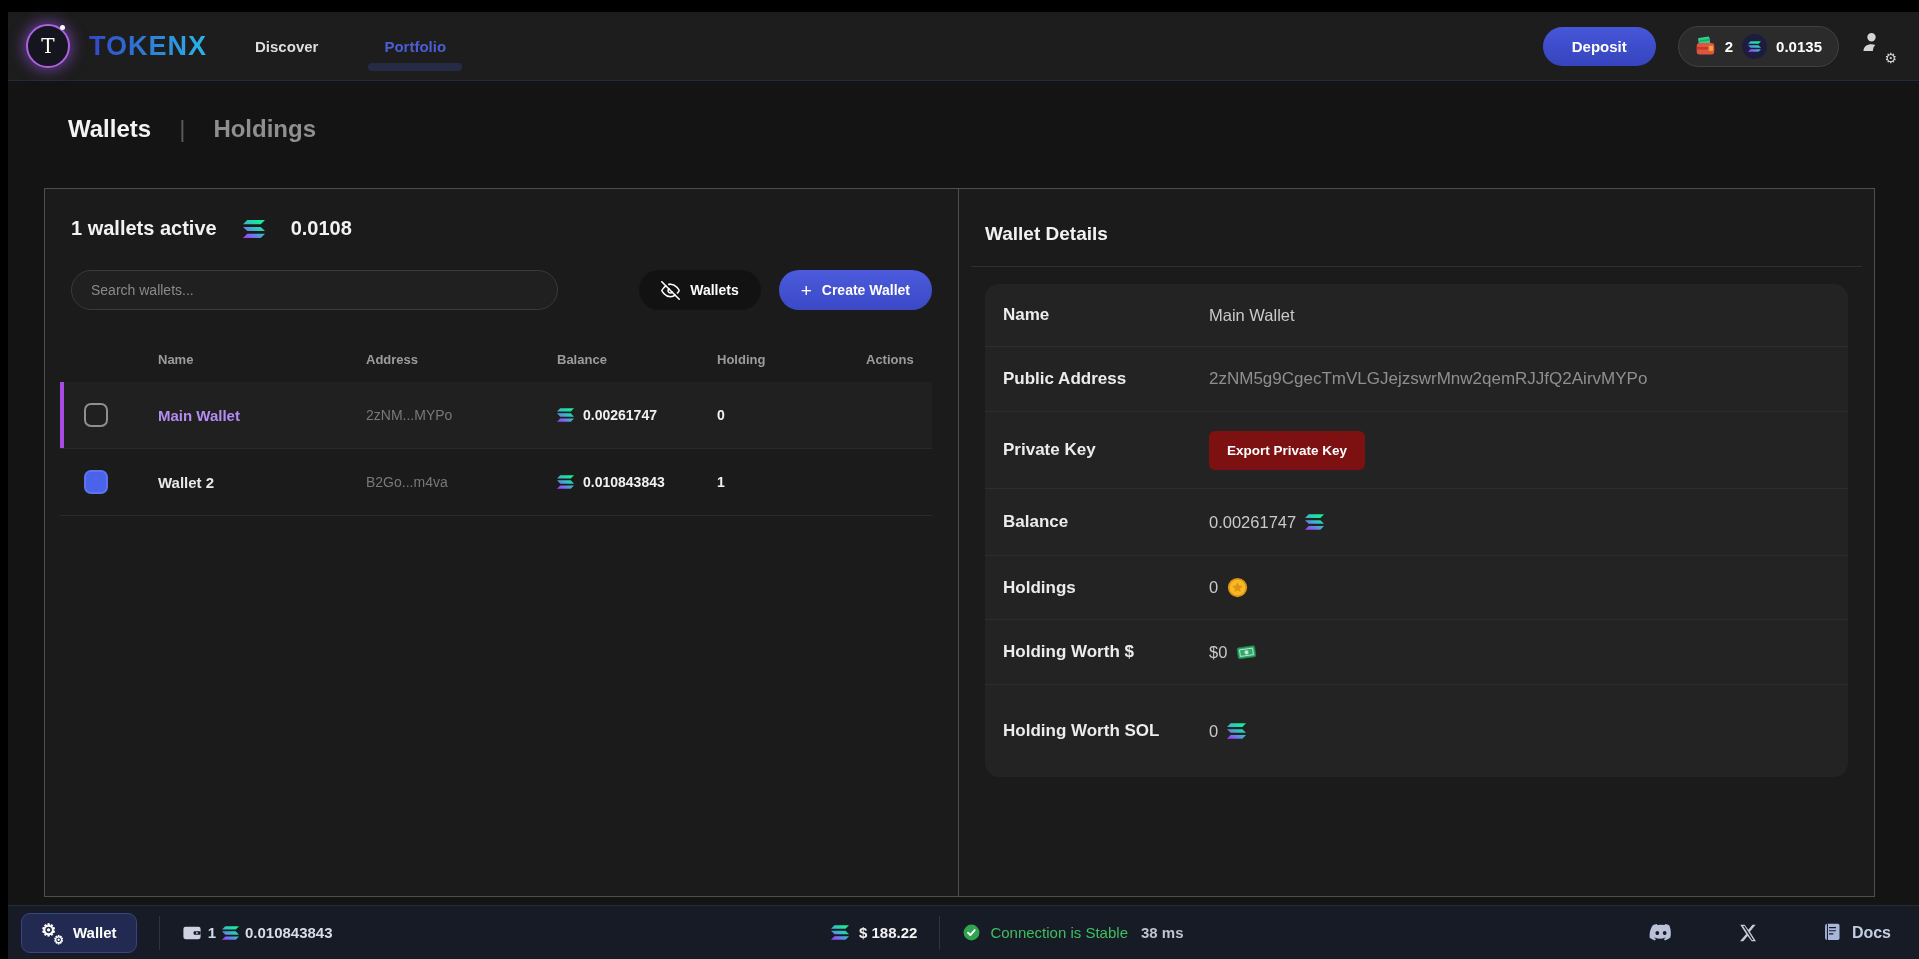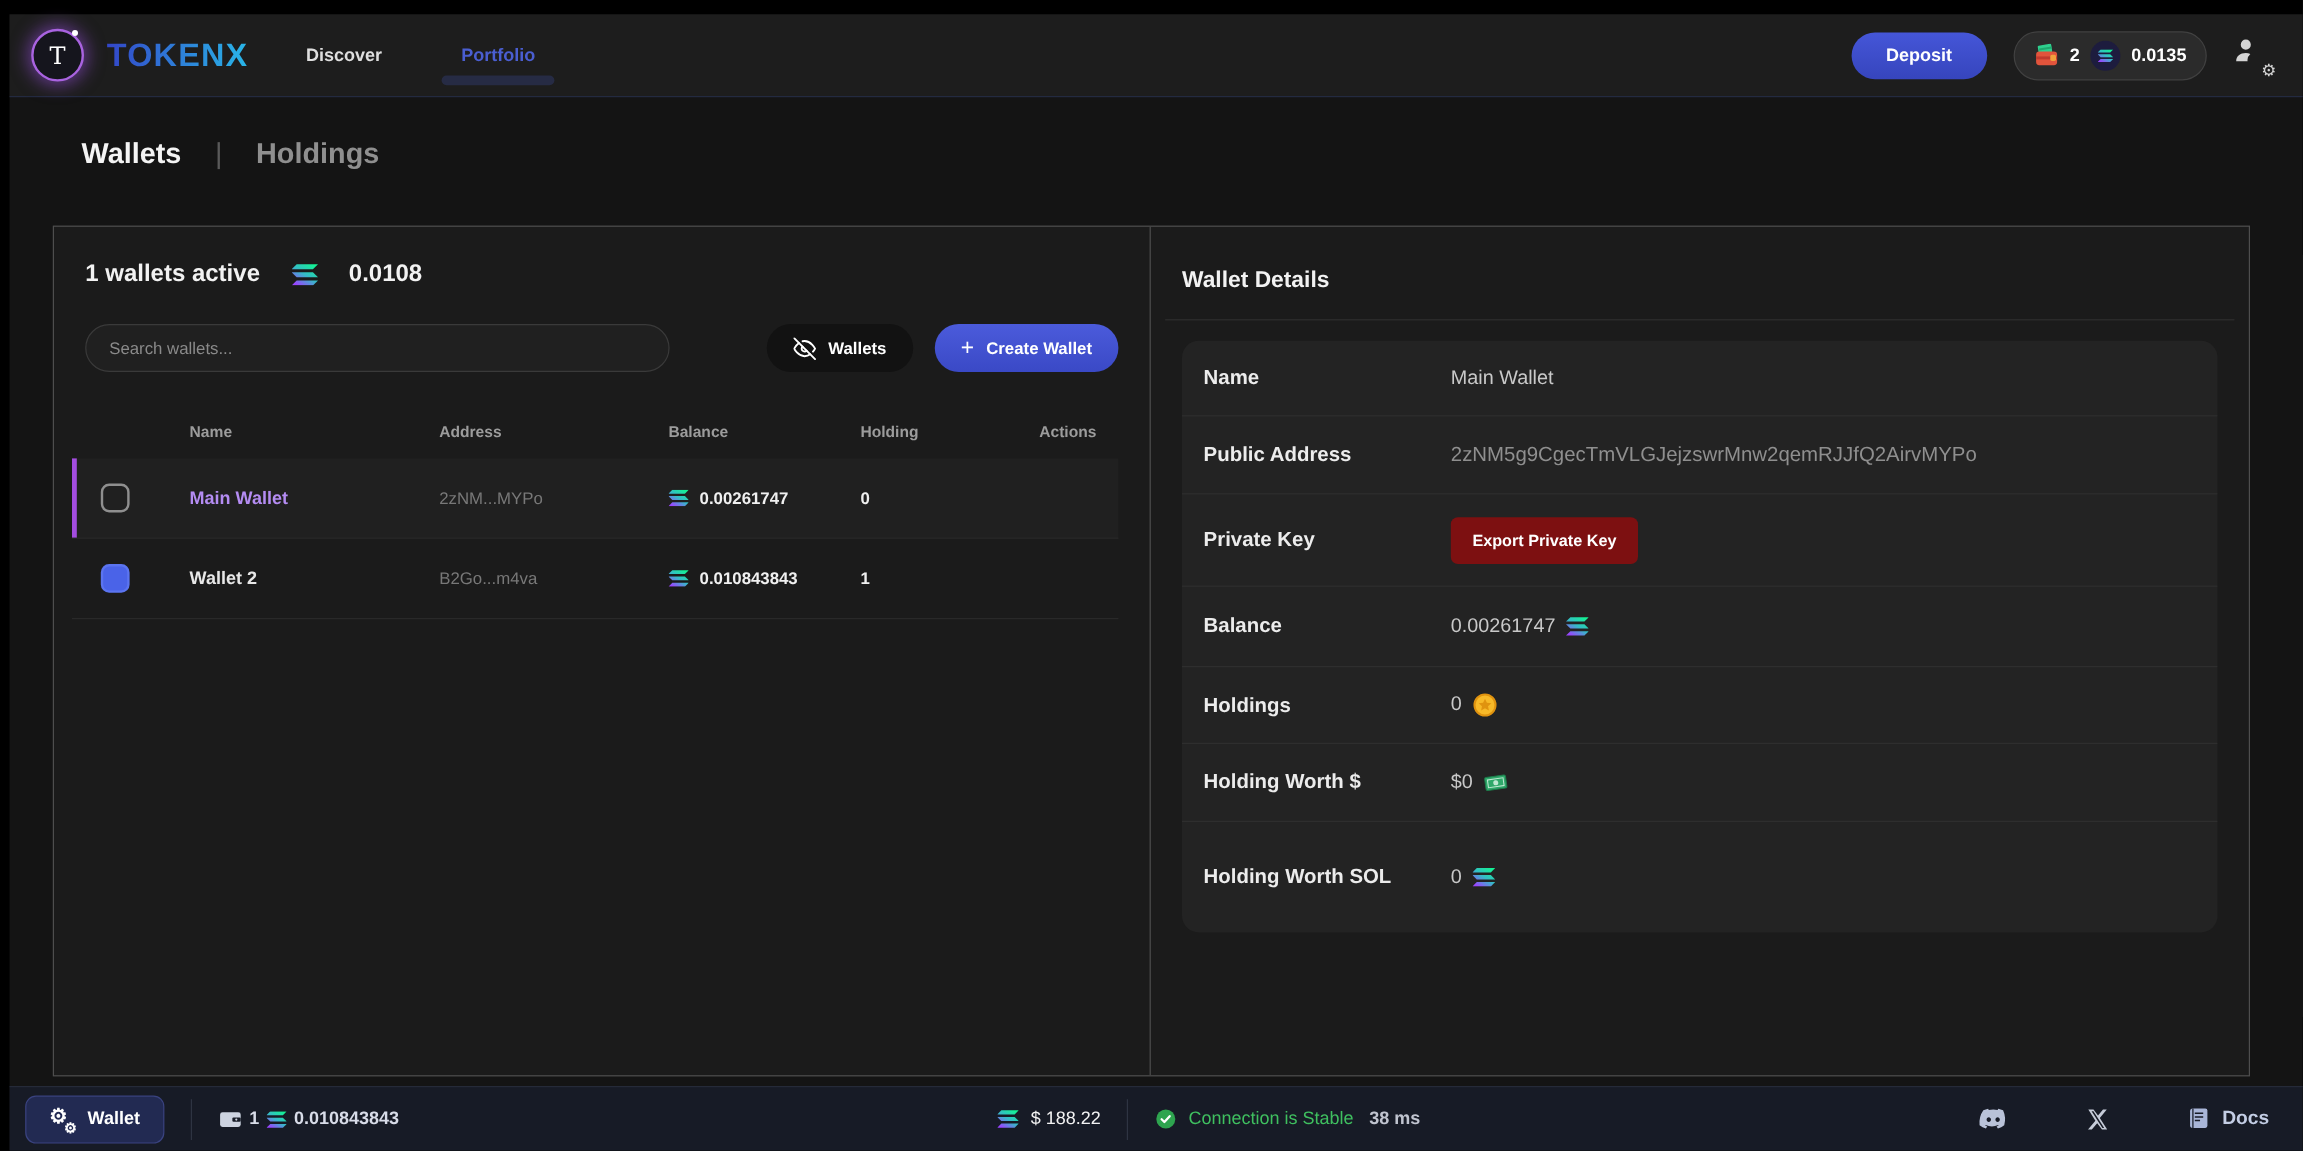--- a/index.html
+++ b/index.html
@@ -90,21 +90,21 @@
   .statusbar{position:absolute;left:0;bottom:0;width:100%;height:54px;background:#171b26;border-top:1px solid #252a38;display:flex;align-items:center;box-sizing:border-box}
   .presets-btn{margin-left:13px;display:flex;align-items:center;gap:10px;background:#222a52;border:1px solid #3a4380;border-radius:9px;height:40px;padding:0 19px;color:#fff;font-weight:700;font-size:15px;cursor:pointer;font-family:inherit}
   .gears-icon{position:relative;width:22px;height:22px}
   .gears-icon .g1{position:absolute;left:0;top:-2px;font-size:17px;color:#fff}
   .gears-icon .g2{position:absolute;right:-1px;bottom:-3px;font-size:12px;color:#fff}
   .sb-sep{width:1px;height:34px;background:#2e3442;margin:0 22px}
   .sb-wallet{display:flex;align-items:center;gap:6px;color:#d8dce8;font-weight:700;font-size:15px}
   .sb-wallet .sol{width:17px;height:14px}
   .sb-wallet svg.cardw{width:20px;height:18px}
   .sb-center{position:absolute;left:823px;display:flex;align-items:center}
-  .sb-price{display:flex;align-items:center;gap:10px;color:#f2f2f2;font-weight:400;font-size:15px}
+  .sb-price{display:flex;align-items:center;gap:10px;color:#f2f2f2;font-weight:700;font-size:15px}
   .sb-price .sol{width:18px;height:15px}
   .sb-conn{display:flex;align-items:center;gap:9px;color:#3fbf5f;font-size:15px}
   .sb-conn svg{width:19px;height:19px}
   .sb-lat{color:#c0c4cf;font-weight:700;font-size:15px;margin-left:13px}
   .sb-right{position:absolute;right:28px;display:flex;align-items:center;gap:64px}
   .sb-right svg{display:block}
   .docs-group{display:flex;align-items:center;gap:9px;color:#c3cde4;font-weight:700;font-size:16px;cursor:pointer}
 
   .sol{width:20px;height:16px}
 </style>

